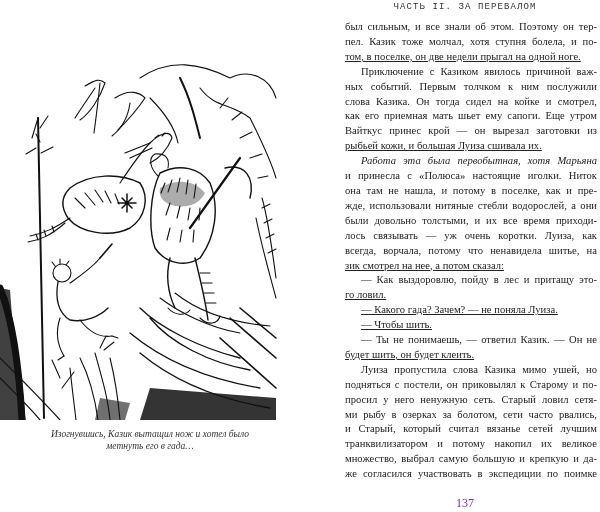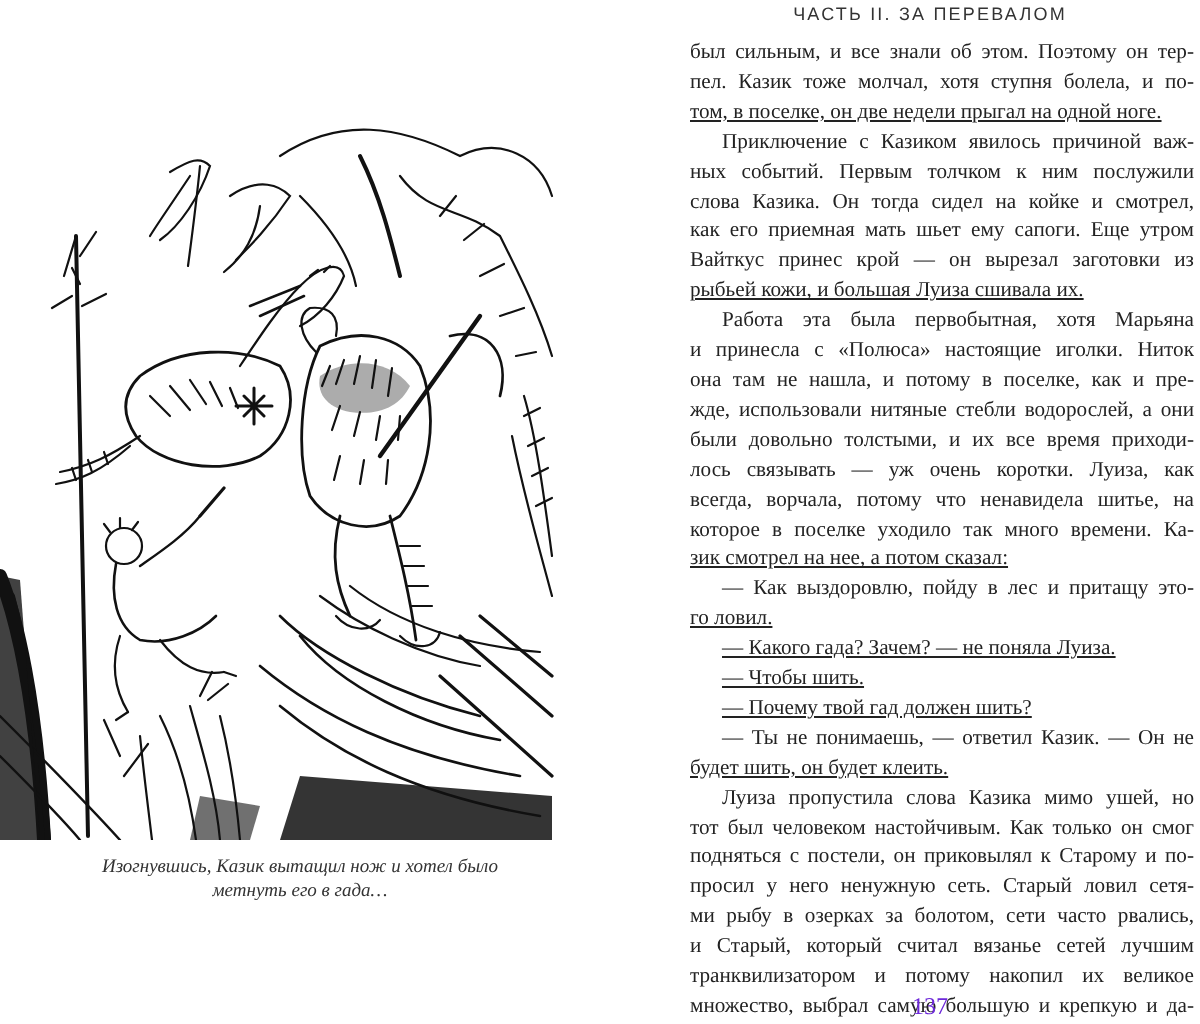--- a/index.html
+++ b/index.html
@@ -15,21 +15,21 @@
     }
     .caption {
       position: absolute; left: 0; top: 428px; width: 300px; text-align: center;
       font-family: "Liberation Serif", serif; font-style: italic; font-size: 9.5px; line-height: 12px; color: #333;
     }
     .page-right {
       position: absolute; left: 330px; top: 0; width: 270px; height: 512px;
     }
     .running-head {
       position: absolute; left: 0; top: 2px; width: 270px; text-align: center;
-      font-family: Liberation Sans, sans-serif; font-size: 9px; letter-spacing: 1.1px; color: #333;
+      font-family: Liberation Mono, monospace; font-size: 9px; letter-spacing: 1.1px; color: #333;
     }
     .body-text {
       position: absolute; left: 15px; top: 20px; width: 252px;
       font-family: "Liberation Serif", serif; font-size: 10.6px; line-height: 14.9px; color: #222;
       text-align: justify; hyphens: manual;
     }
     .body-text .line { display: block; text-align: justify; text-align-last: justify; white-space: nowrap; overflow: hidden; }
     .body-text .line.last { text-align-last: left; text-decoration: underline; }
     .page-number {
       position: absolute; left: 0; top: 496px; width: 270px; text-align: center;
@@ -122,38 +122,35 @@
   <div class="body-text" id="body-text">
       <span class="line">был сильным, и все знали об этом. Поэтому он тер-</span>
       <span class="line">пел. Казик тоже молчал, хотя ступня болела, и по-</span>
       <span class="line last">том, в поселке, он две недели прыгал на одной ноге.</span>
       <span class="line" style="padding-left: 16px;">Приключение с Казиком явилось причиной важ-</span>
       <span class="line">ных событий. Первым толчком к ним послужили</span>
       <span class="line">слова Казика. Он тогда сидел на койке и смотрел,</span>
       <span class="line">как его приемная мать шьет ему сапоги. Еще утром</span>
       <span class="line">Вайткус принес крой — он вырезал заготовки из</span>
       <span class="line last">рыбьей кожи, и большая Луиза сшивала их.</span>
-      <span class="line" style="padding-left: 16px;">Работа эта была первобытная, хотя Марьяна</span>
+      <span class="line" style="padding-left: 16px; font-style: italic;">Работа эта была первобытная, хотя Марьяна</span>
       <span class="line">и принесла с «Полюса» настоящие иголки. Ниток</span>
       <span class="line">она там не нашла, и потому в поселке, как и пре-</span>
       <span class="line">жде, использовали нитяные стебли водорослей, а они</span>
       <span class="line">были довольно толстыми, и их все время приходи-</span>
       <span class="line">лось связывать — уж очень коротки. Луиза, как</span>
       <span class="line">всегда, ворчала, потому что ненавидела шитье, на</span>
-      <span class="line">которое в поселке уходило так много времени. Ка-</span>
       <span class="line last">зик смотрел на нее, а потом сказал:</span>
       <span class="line" style="padding-left: 16px;">— Как выздоровлю, пойду в лес и притащу это-</span>
       <span class="line last">го ловил.</span>
       <span class="line last" style="padding-left: 16px;">— Какого гада? Зачем? — не поняла Луиза.</span>
       <span class="line last" style="padding-left: 16px;">— Чтобы шить.</span>
-      <span class="line last" style="padding-left: 16px;">— Почему твой гад должен шить?</span>
       <span class="line" style="padding-left: 16px;">— Ты не понимаешь, — ответил Казик. — Он не</span>
       <span class="line last">будет шить, он будет клеить.</span>
       <span class="line" style="padding-left: 16px;">Луиза пропустила слова Казика мимо ушей, но</span>
-      <span class="line">тот был человеком настойчивым. Как только он смог</span>
       <span class="line">подняться с постели, он приковылял к Старому и по-</span>
       <span class="line">просил у него ненужную сеть. Старый ловил сетя-</span>
       <span class="line">ми рыбу в озерках за болотом, сети часто рвались,</span>
       <span class="line">и Старый, который считал вязанье сетей лучшим</span>
       <span class="line">транквилизатором и потому накопил их великое</span>
       <span class="line">множество, выбрал самую большую и крепкую и да-</span>
       <span class="line">же согласился участвовать в экспедиции по поимке</span>
     </div>
   <div class="page-number">137</div>
 </div>

